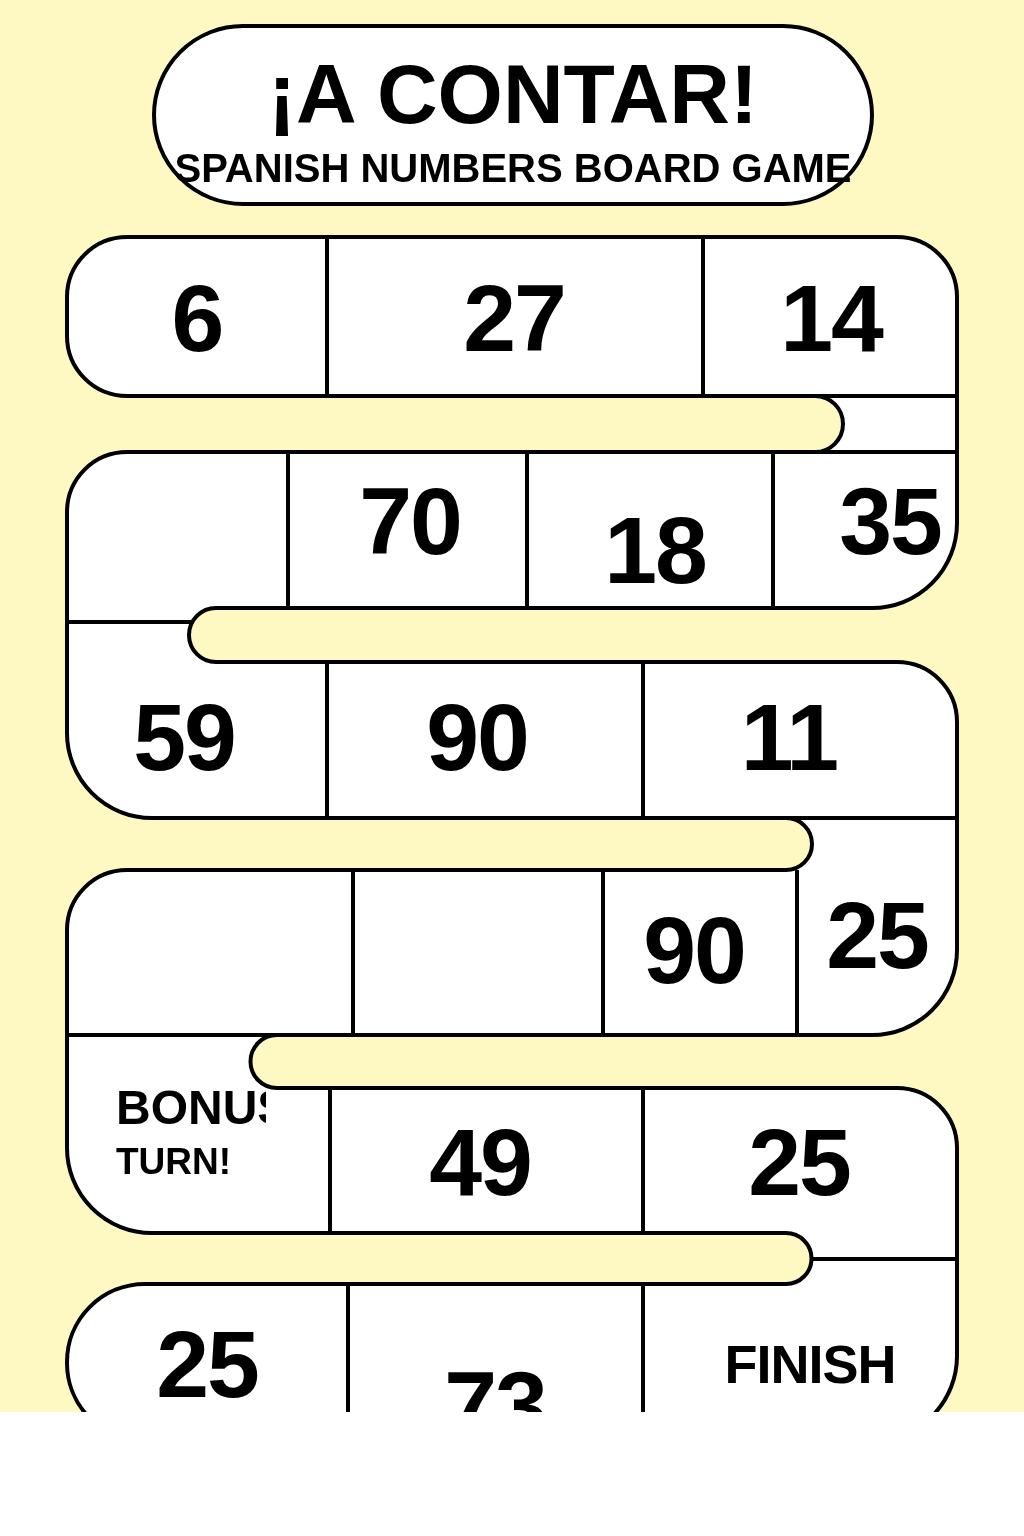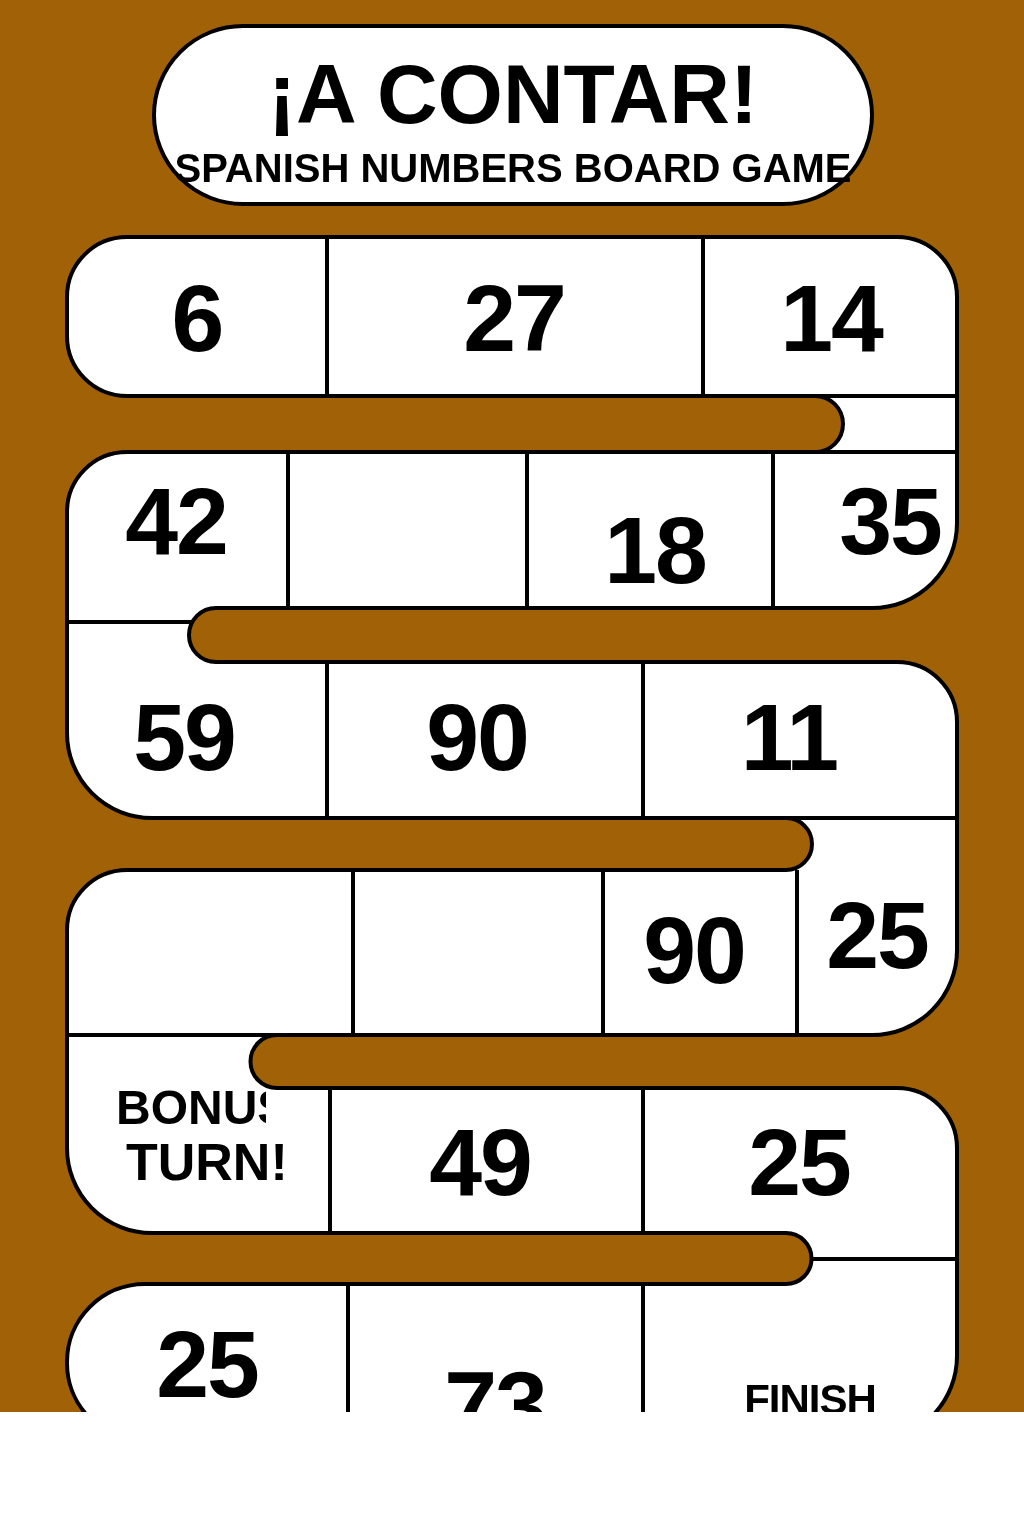--- a/index.html
+++ b/index.html
@@ -1,31 +1,31 @@
 <!DOCTYPE html>
 <html><head>
 <meta charset="utf-8">
 <style>
   html,body{margin:0;padding:0;background:#fff;}
   .canvas{
     position:relative;width:1024px;height:1412px;overflow:hidden;
-    background:#a16207;font-family:"Liberation Sans",sans-serif;color:#000;
+    background:#fef9c3;font-family:"Liberation Sans",sans-serif;color:#000;
   }
   svg.board{position:absolute;left:0;top:0;width:1024px;height:1536px;}
   .label{
     position:absolute;transform:translate(-50%,-50%);
     font-weight:bold;white-space:nowrap;color:#000;
   }
   .title-main{font-size:84px;letter-spacing:0px;}
   .title-sub{font-size:40px;letter-spacing:0px;}
   .num{font-size:95px;letter-spacing:-2px;}
-  .finish{font-size:42px;letter-spacing:-1px;margin-top:36px;}
+  .finish{font-size:54px;letter-spacing:-1px;}
   .bonus-block{position:absolute;left:116px;top:1081px;font-weight:bold;color:#000;}
   .bonus-line1{font-size:48px;line-height:54px;width:150px;overflow:hidden;white-space:nowrap;}
-  .bonus-line2{font-size:52px;line-height:54px;margin-left:10px;white-space:nowrap;}
+  .bonus-line2{font-size:37px;line-height:54px;white-space:nowrap;}
 </style>
 </head>
 <body>
 
 <div class="canvas">
 
   <svg class="board" viewBox="0 0 1024 1536">
 
     <rect x="154" y="26" width="718" height="178" rx="89" ry="89" fill="#ffffff" stroke="#000000" stroke-width="4"></rect>
 
@@ -86,21 +86,21 @@
     </g>
   </svg>
 
   <div class="label title-main" style="left:513px;top:94px;">¡A CONTAR!</div>
   <div class="label title-sub" style="left:513px;top:168px;">SPANISH NUMBERS BOARD GAME</div>
 
   <div class="label num" style="left:197px;top:318px;">6</div>
   <div class="label num" style="left:514px;top:318px;">27</div>
   <div class="label num" style="left:831px;top:318px;">14</div>
 
-  <div class="label num" style="left:176px;top:521px;">42</div>
+  <div class="label num" style="left:410px;top:521px;">70</div>
   <div class="label num" style="left:655px;top:521px;margin-top:29px;">18</div>
   <div class="label num" style="left:868px;top:521px;margin-left:22px;">35</div>
 
   <div class="label num" style="left:184px;top:737px;">59</div>
   <div class="label num" style="left:477px;top:737px;">90</div>
   <div class="label num" style="left:789px;top:737px;">11</div>
 
   <div class="label num" style="left:694px;top:950px;">90</div>
   <div class="label num" style="left:877px;top:935px;">25</div>
 

